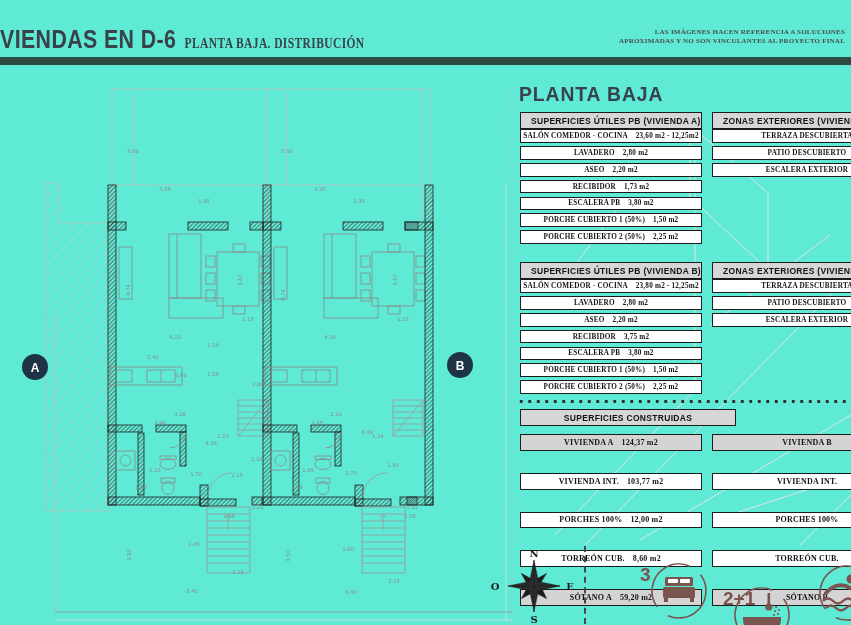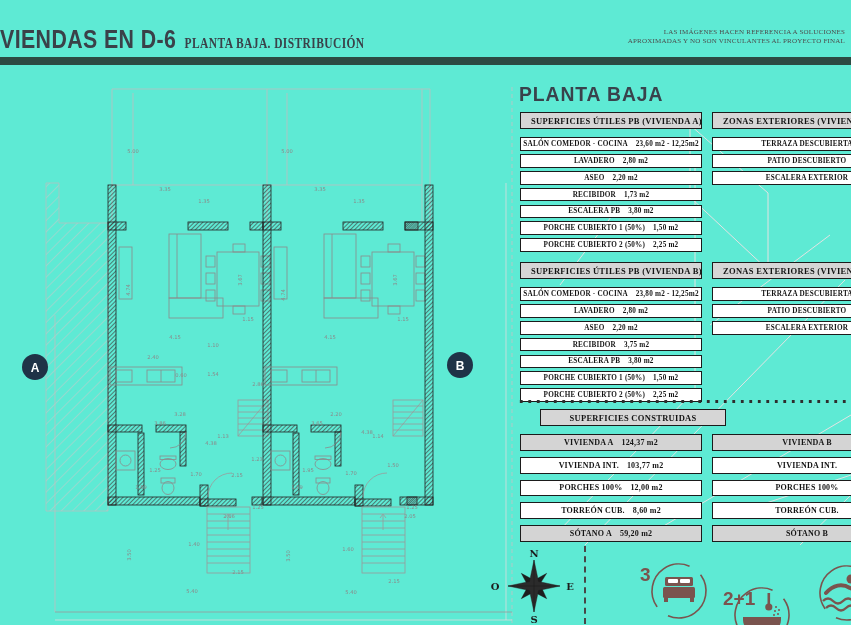--- a/index.html
+++ b/index.html
@@ -6,39 +6,39 @@
   #page{position:relative;width:851px;height:625px;overflow:hidden;background:#5eead4;
         font-family:"Liberation Sans",sans-serif;}
 
   
   #main-title{position:absolute;left:0;top:24px;color:#3a4149;font-weight:bold;
               font-size:26px;letter-spacing:.5px;transform:scaleX(.82);transform-origin:left;
               white-space:nowrap;}
   #main-subtitle{font-family:"Liberation Serif",serif;font-size:14px;letter-spacing:.5px;
                  margin-left:10px;color:#3a4149;}
   #disclaimer{position:absolute;right:6px;top:28px;text-align:right;color:#4c4c4c;
-              font-family:"Liberation Serif",serif;font-weight:normal;font-size:7px;line-height:9px;
+              font-family:"Liberation Serif",serif;font-weight:bold;font-size:7px;line-height:9px;
               letter-spacing:.2px;}
   #green-bar{position:absolute;left:0;top:57px;width:851px;height:8px;}
 
   
   #panel-heading{position:absolute;left:519px;top:82px;color:#39424c;font-weight:bold;
                  font-size:21px;letter-spacing:1px;transform:scaleX(.92);transform-origin:left;
                  white-space:nowrap;}
   .tbl{position:absolute;}
   .tbl-header{background:#d6d6d6;border:1.6px solid #1b1b1b;color:#141414;
-              font-family:Liberation Serif, serif;font-weight:bold;font-size:8.5px;
-              letter-spacing:.3px;padding:3px 4px 2px 10px;margin-bottom:8px;
+              font-family:Liberation Sans, sans-serif;font-weight:bold;font-size:8.5px;
+              letter-spacing:.3px;padding:3px 4px 2px 10px;margin-bottom:0;
               white-space:nowrap;overflow:hidden;}
   .tbl.centered .tbl-header{text-align:center;padding-left:4px;}
   .tbl-row{display:flex;justify-content:center;align-items:center;background:#fff;
            border:1.4px solid #1b1b1b;height:9px;padding:1.4px 4px;margin-bottom:3.1px;
            font-family:"Liberation Serif",serif;font-weight:bold;font-size:7.2px;color:#141414;
            letter-spacing:.2px;white-space:nowrap;overflow:visible;}
-  .tbl.big .tbl-row{font-size:8px;height:12px;margin-bottom:6px;padding:1.4px 6px;}
+  .tbl.big .tbl-row{font-size:8px;height:12px;margin-bottom:22px;padding:1.4px 6px;}
   .tbl-row.shaded{background:#d4d4d4;}
   .tbl-row .val{margin-left:8px;}
 
   #dotted-sep{position:absolute;left:517px;top:399px;width:334px;height:5px;
               background-image:radial-gradient(circle,#2d2d2d 1.4px,transparent 1.6px);
               background-size:8.5px 5px;background-repeat:repeat-x;}
 
   
   #plan-svg{position:absolute;left:0;top:85px;}
   #bg-sketch{position:absolute;left:500px;top:85px;pointer-events:none;}
@@ -327,21 +327,21 @@
       <div class="tbl-row">
         <span class="lbl">PATIO DESCUBIERTO</span>
       </div>
       <div class="tbl-row">
         <span class="lbl">ESCALERA EXTERIOR</span>
       </div>
     </div>
 
   <div id="dotted-sep"></div>
 
-  <div class="tbl centered" style="left:540px;top:409px;width:186px">
+  <div class="tbl centered" style="left:520px;top:409px;width:216px">
       <div class="tbl-header">SUPERFICIES CONSTRUIDAS</div>
     </div>
   <div class="tbl big" style="left:520px;top:434px;width:182px">
       <div class="tbl-row shaded">
         <span class="lbl">VIVIENDA A</span>
         <span class="val">124,37 m2</span>
       </div>
       <div class="tbl-row">
         <span class="lbl">VIVIENDA INT.</span>
         <span class="val">103,77 m2</span>

